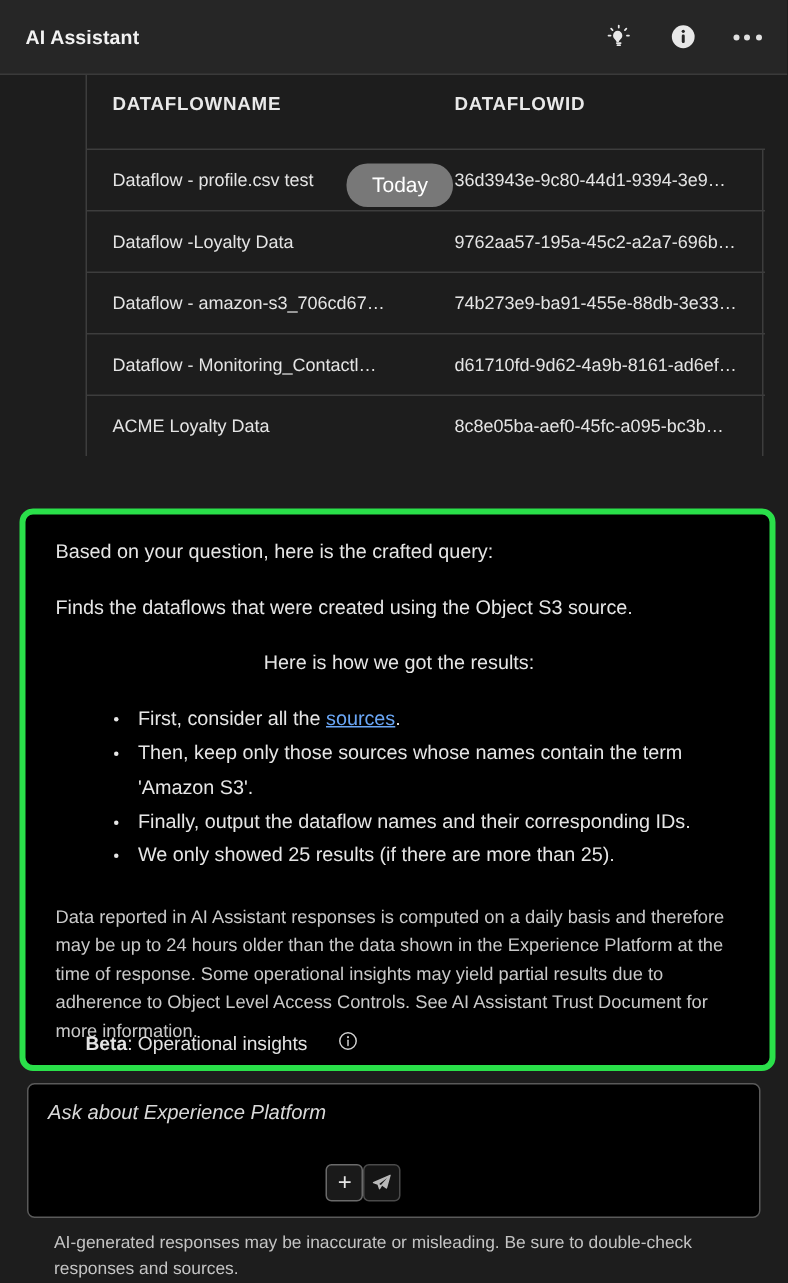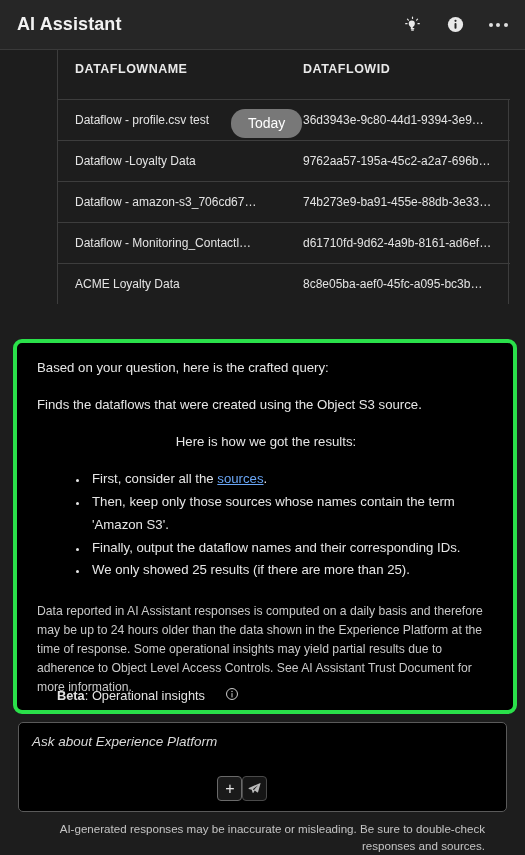--- a/index.html
+++ b/index.html
@@ -25,21 +25,21 @@
   .titlebar {
     height: 50px;
     flex: 0 0 50px;
     background: #262626;
     display: flex;
     align-items: center;
     padding: 0 14px 0 17px;
     border-bottom: 1px solid #3a3a3a;
   }
   .title {
-    font-size: 18px;
+    font-size: 13px;
     font-weight: bold;
     color: #f2f2f2;
     letter-spacing: .1px;
   }
   .titlebar-actions {
     margin-left: auto;
     display: flex;
     align-items: center;
     gap: 17px;
   }
@@ -252,21 +252,20 @@
     background: #151515;
     display: flex; align-items: center; justify-content: center;
     color: #b9b9b9;
     cursor: pointer;
   }
   .footer-note {
     font-size: 11.6px;
     line-height: 1.45;
     color: #c4c4c4;
     padding: 9px 22px 0 18px;
-    text-align: right;
   }
 </style>
 </head>
 <body>
 
 <div class="app">
 
   <div class="titlebar">
     <div class="title">AI Assistant</div>
     <div class="titlebar-actions">

